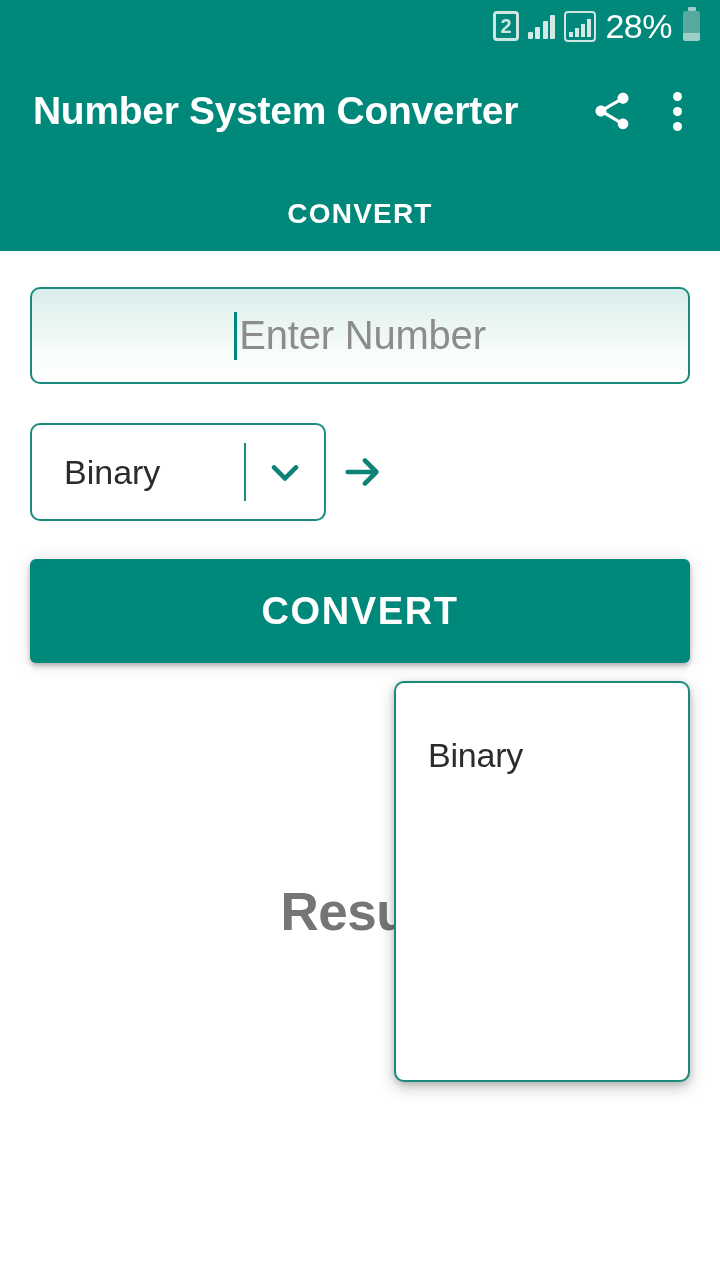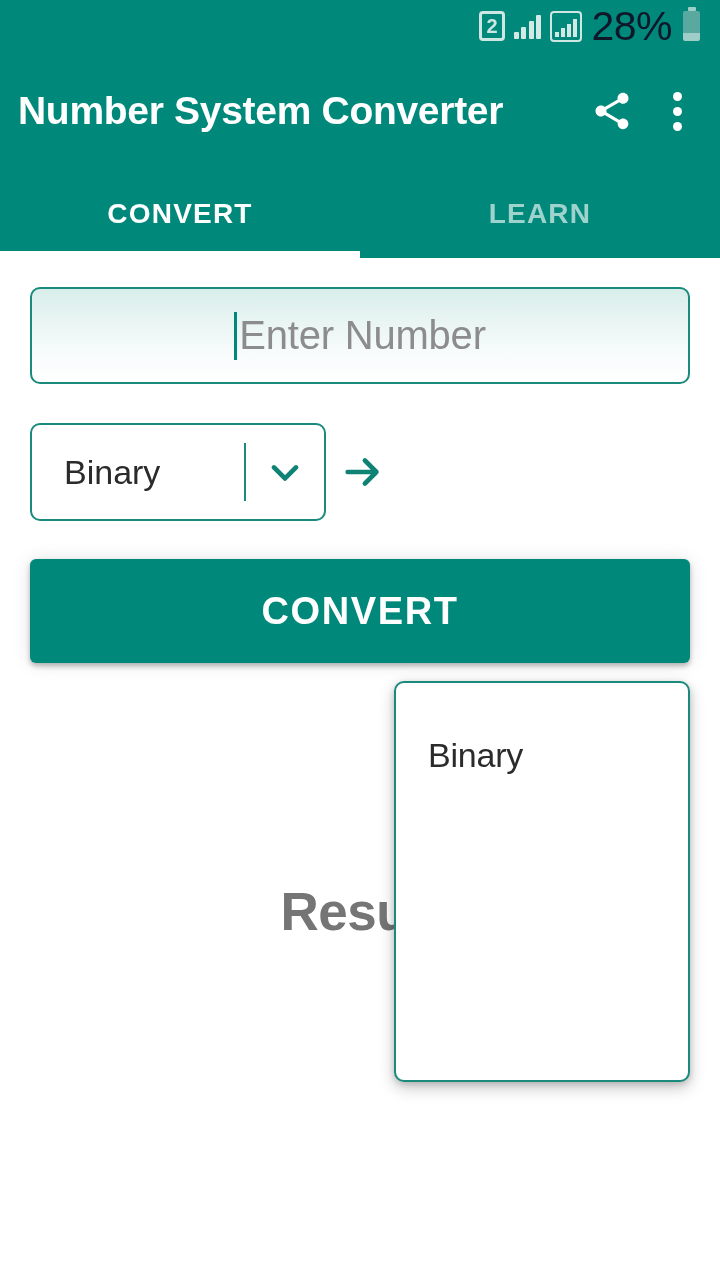--- a/index.html
+++ b/index.html
@@ -75,22 +75,22 @@
     display: block;
     width: 4px;
     background: #d3e9e6;
   }
   .signal-boxed i:nth-child(1) { height: 5px; }
   .signal-boxed i:nth-child(2) { height: 9px; }
   .signal-boxed i:nth-child(3) { height: 13px; }
   .signal-boxed i:nth-child(4) { height: 18px; }
 
   .status-text {
-    color: #0f172a;
-    font-size: 41px;
+    color: #ffffff;
+    font-size: 34px;
     font-weight: 400;
     letter-spacing: -0.5px;
     line-height: 34px;
   }
   .battery {
     position: relative;
     width: 17px; height: 30px;
     border-radius: 2px;
     background: linear-gradient(to top, #9fcdc8 28%, #5aa9a1 28%);
     margin: 0 4px 0 2px;
@@ -112,21 +112,21 @@
     height: 118px;
     background: #00897b;
     display: flex;
     align-items: center;
   }
   .app-title {
     color: #ffffff;
     font-size: 39px;
     font-weight: bold;
     letter-spacing: -0.3px;
-    margin-left: 18px;
+    margin-left: 33px;
     flex: 1;
     white-space: nowrap;
   }
   .appbar-action {
     width: 72px;
     height: 72px;
     display: flex;
     align-items: center;
     justify-content: center;
     flex: none;
@@ -354,23 +354,20 @@
           <span></span>
       </div>
     </div>
   </div>
 
   <div class="tab-bar">
     <div class="tab tab-active">
       <span class="tab-label">CONVERT</span>
       <span class="tab-indicator"></span>
     </div>
-    <div class="tab tab-inactive">
-      <span class="tab-label">LEARN</span>
-    </div>
   </div>
   <div class="appbar-shadow"></div>
 
   <div class="content">
 
     <div class="number-input">
       <span class="caret"></span>
       <span class="placeholder">Enter Number</span>
     </div>
 

